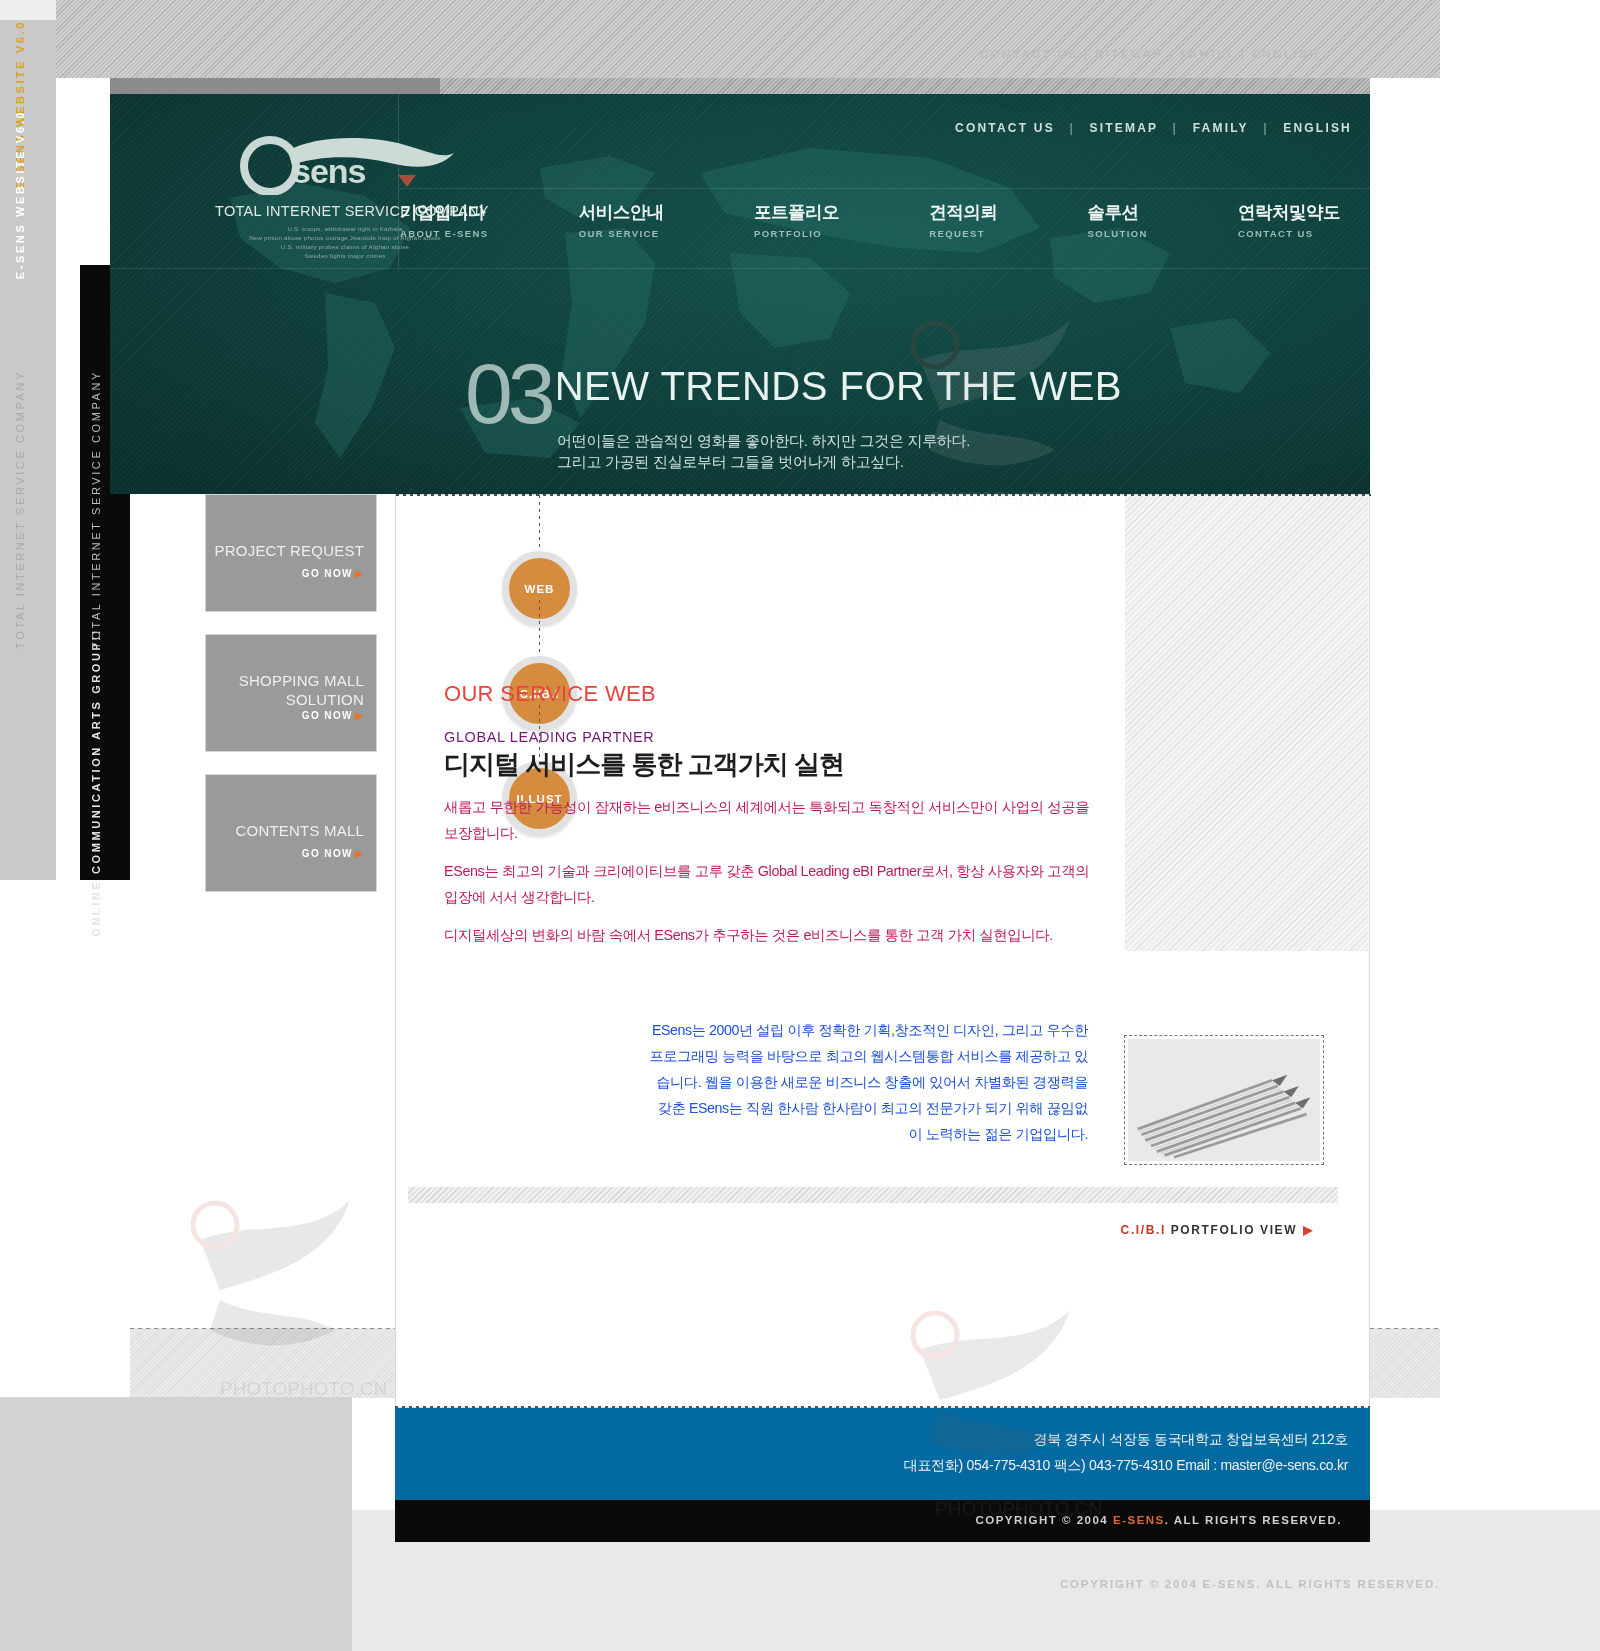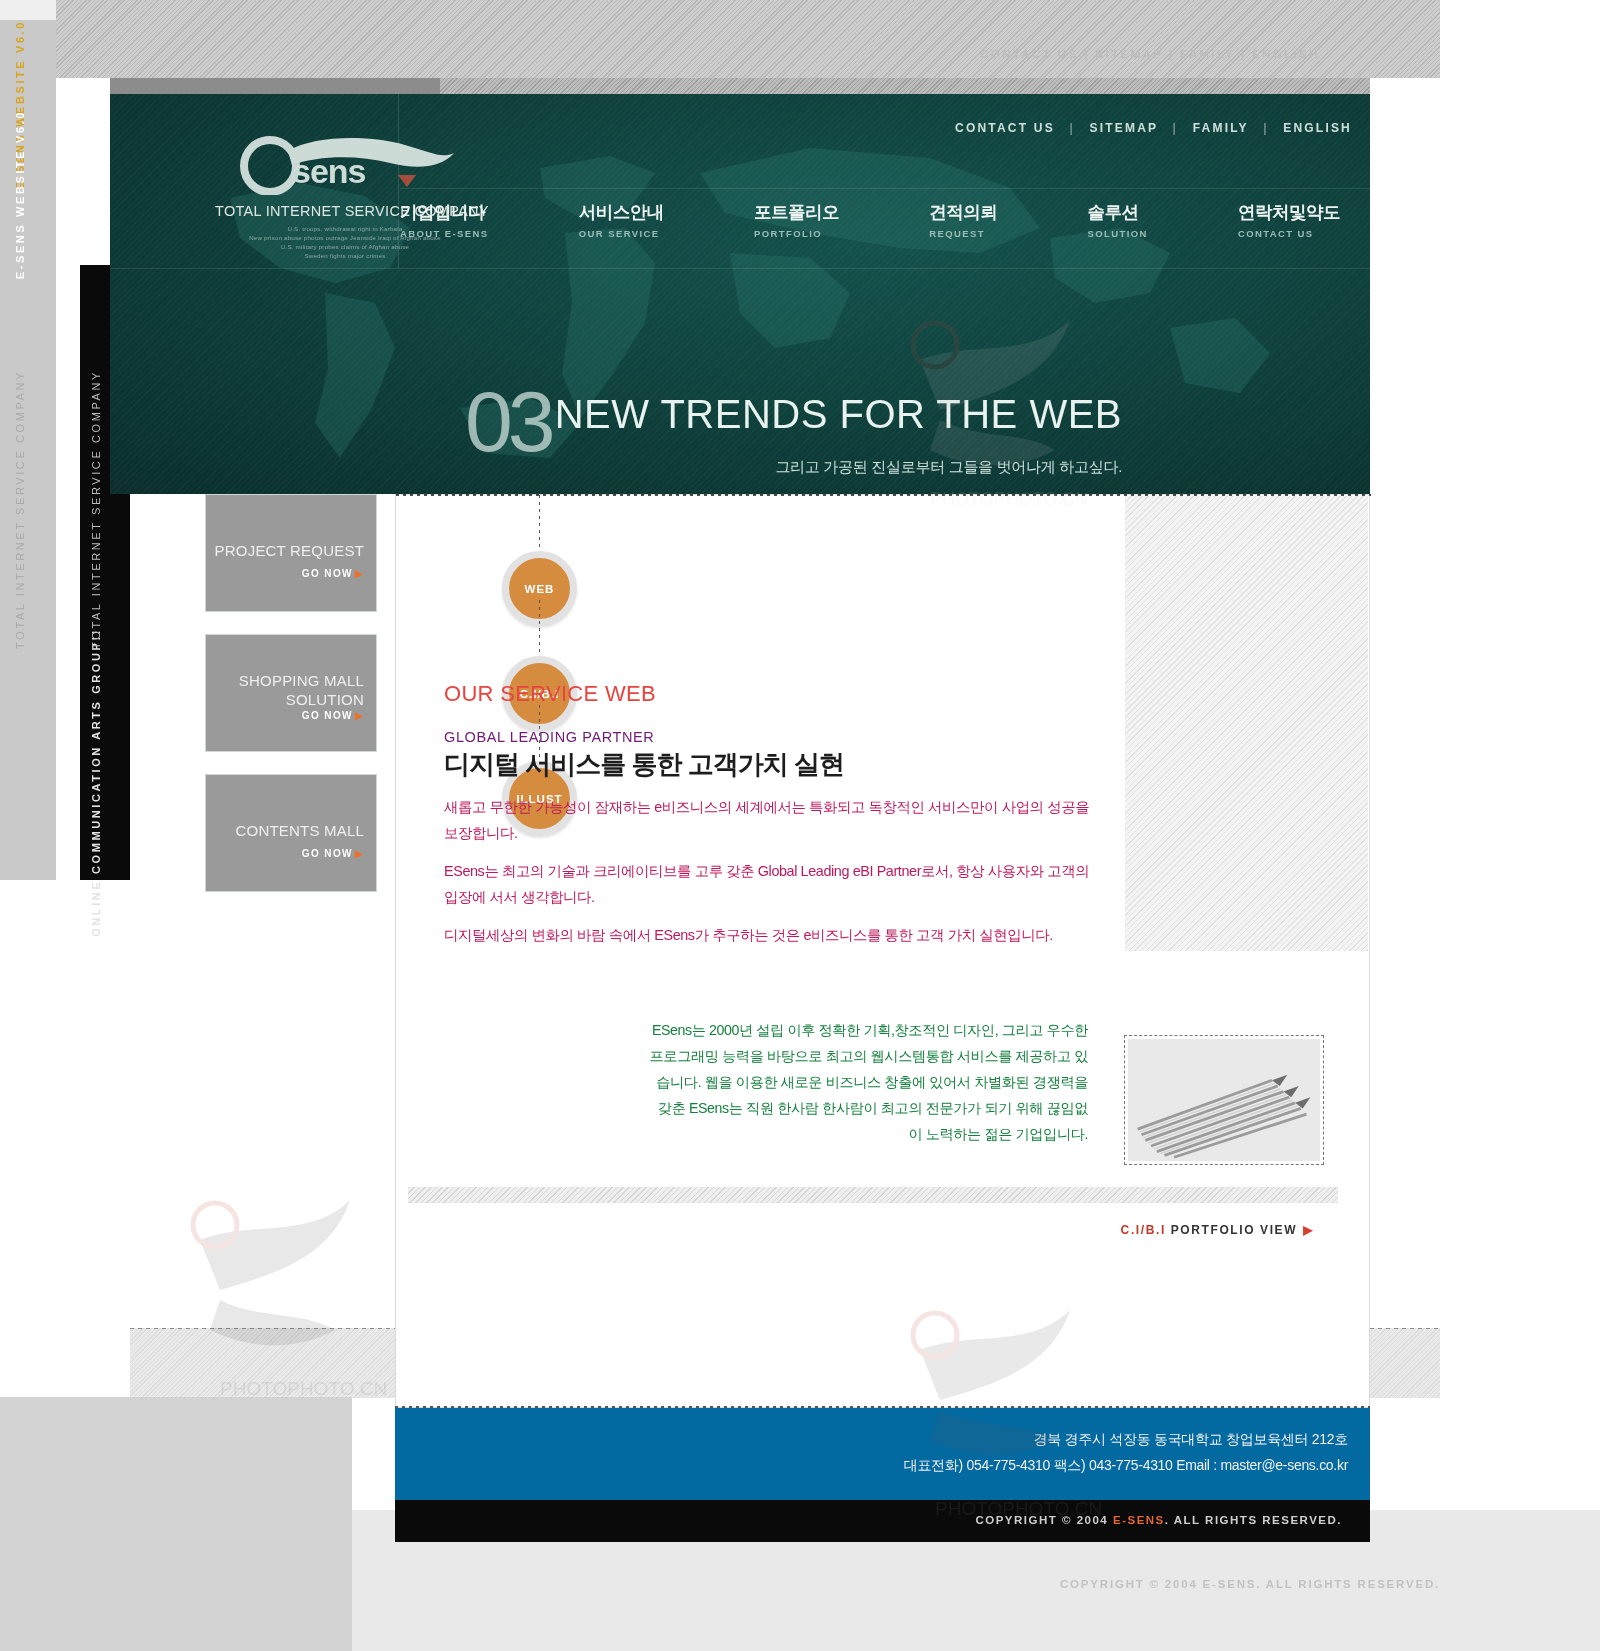--- a/index.html
+++ b/index.html
@@ -69,21 +69,21 @@
   .mainnav { position:absolute; left:290px; top:122px; width:940px; height:58px; display:flex;
              justify-content:space-between; }
   .mainnav .item { text-align:left; cursor:pointer; }
   .mainnav .kr { font-size:17.5px; font-weight:bold; color:#eef4f2; letter-spacing:-.5px;}
   .mainnav .en { margin-top:4px; font-size:9.5px; letter-spacing:1.4px; color:#9dbdb7; font-weight:bold;}
 
   .navdivider { position:absolute; left:290px; top:110px; width:970px; height:1px; background:rgba(255,255,255,.10);}
   .navdivider2{ position:absolute; left:0;  top:190px; width:1260px; height:1px; background:rgba(255,255,255,.10);}
   .navleftrule{ position:absolute; left:288px; top:16px; width:1px; height:174px; background:rgba(255,255,255,.13);}
 
-  .bigclaim { position:absolute; left:355px; top:308px; color:#dfeae7;text-align:right; }
+  .bigclaim { position:absolute; left:355px; top:280px; color:#dfeae7; }
   .claim-row { display:flex; align-items:flex-start; }
   .claim-num { font-size:86px; line-height:70px; font-weight:300; letter-spacing:-5px;
                color:#b9cdc9; opacity:.85; font-family:"Liberation Sans", sans-serif;}
   .claim-title { font-size:40px; line-height:48px; font-weight:300; letter-spacing:.5px; color:#e8f2ef;
                  margin-left:4px; margin-top:4px;}
   .claim-sub { margin-left:92px; margin-top:2px; font-size:15px; line-height:21px; color:#cfe2de; letter-spacing:-.3px;}
 
   
   .leftcol { position:absolute; left:135px; top:416px; width:190px; }
   .promo {
@@ -119,21 +119,21 @@
     box-shadow:0 2px 3px rgba(0,0,0,.12);
   }
 
   .copy { position:absolute; left:48px; top:186px; width:660px; }
   .copy .h-red { font-size:22px; color:#e8443f; letter-spacing:.3px; }
   .copy .h-gold { margin-top:22px; font-size:14.5px; color:#701a75; letter-spacing:.6px;}
   .copy .h-kr { margin-top:2px; font-size:26px; font-weight:bold; color:#1d1d1d; letter-spacing:-1px;}
   .copy p { margin-top:12px; font-size:14.4px; line-height:26px; color:#be185d; letter-spacing:-.4px;}
 
   .rightcopy { position:absolute; left:252px; top:522px; width:440px; text-align:right;
-               font-size:14.2px; line-height:26px; color:#15803d; letter-spacing:-.4px;}
+               font-size:14.2px; line-height:26px; color:#1d4ed8; letter-spacing:-.4px;}
 
   .photoframe { position:absolute; left:728px; top:540px; width:200px; height:130px;
                 border:1px dashed #777; padding:3px; background:#fff;}
   .photo { width:100%; height:100%; display:block; }
 
   .board-rule { position:absolute; left:12px; top:692px; width:930px; height:16px;
       background:repeating-linear-gradient(135deg,#d5d5d5 0 1px,#efefef 1px 4px);}
   .portfolio-link { position:absolute; right:55px; top:728px; font-size:12px; letter-spacing:1.6px;
       font-weight:bold; color:#333; cursor:pointer;}
   .portfolio-link b { color:#c0392b; }
@@ -250,20 +250,21 @@
         <div class="kr">연락처및약도</div>
         <div class="en">CONTACT US</div>
       </div>
     </div>
 
     <div class="bigclaim">
       <div class="claim-row">
         <div class="claim-num">03</div>
         <div class="claim-title">NEW TRENDS FOR THE WEB</div>
       </div>
+      <div class="claim-sub">어떤이들은 관습적인 영화를 좋아한다. 하지만 그것은 지루하다.</div>
       <div class="claim-sub" style="margin-top:0">그리고 가공된 진실로부터 그들을 벗어나게 하고싶다.</div>
     </div>
   </div>
 
   <div class="leftcol">
     <div class="promo one">
       <div class="ptitle" style="white-space:pre-line">PROJECT REQUEST</div>
       <div class="pgo">
         <span>GO NOW</span><i>▶</i>
       </div>

